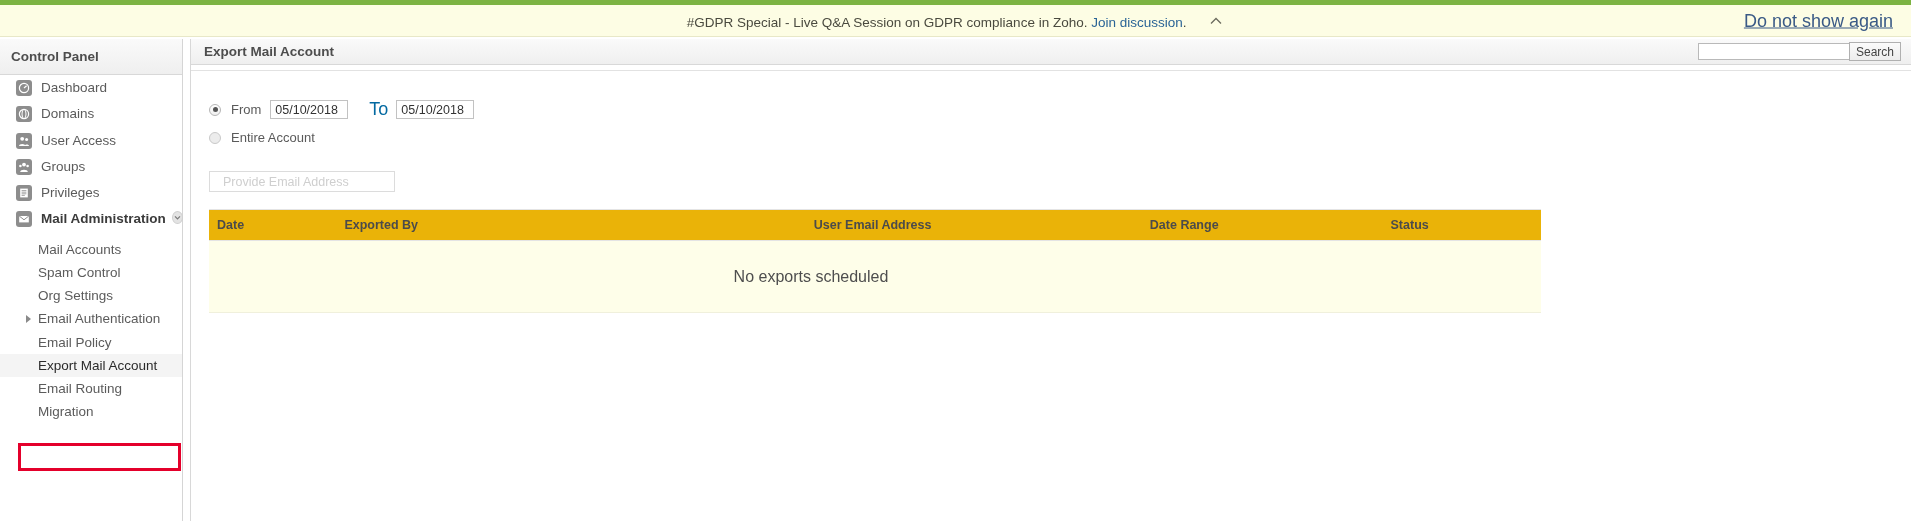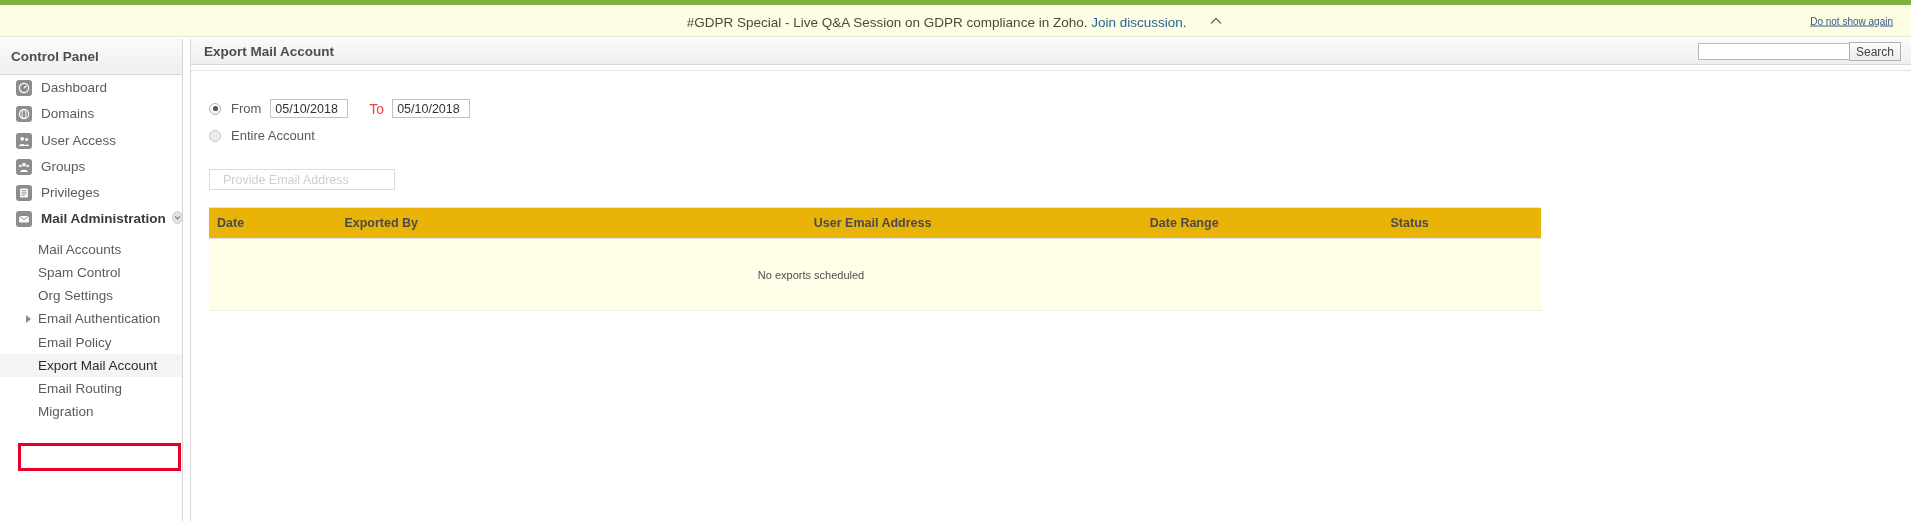--- a/index.html
+++ b/index.html
@@ -37,21 +37,21 @@
   }
   .banner-collapse {
     margin-left: 18px; display: inline-block;
     width: 16px; height: 16px; position: relative; top: 2px;
     cursor: pointer;
   }
   .banner-collapse svg { display: block; }
   .banner-dismiss {
     position: absolute; right: 18px; top: 50%;
     transform: translateY(-50%);
-    font-size: 10px; color: #3a5a86;
+    font-size: 18px; color: #3a5a86;
     text-decoration: underline; cursor: pointer;
     white-space: nowrap;
   }
 
   
   .sidebar {
     position: absolute; top: 39px; left: 0;
     width: 183px; height: 482px;
     background: #ffffff;
     border-right: 1px solid #d5d5d5;
@@ -188,21 +188,21 @@
   }
   .radio.unchecked { background: #ececec; border-color: #c9c9c9; }
   .form-label { font-size: 13px; color: #5a5a5a; margin-right: 9px; white-space: nowrap; }
   .date-input {
     width: 78px; height: 19px;
     border: 1px solid #c2c2c2;
     font-family: "Liberation Sans", sans-serif;
     font-size: 12.5px; color: #333;
     padding: 0 4px; outline: none; background: #fff;
   }
-  .to-label { margin: 0 8px 0 21px; font-size: 14px; color: #ef4444; }
+  .to-label { margin: 0 8px 0 21px; font-size: 18px; color: #0369a1; }
   .email-input {
     width: 186px; height: 21px;
     border: 1px solid #dcdcdc;
     font-family: "Liberation Sans", sans-serif;
     font-size: 12.5px; color: #333;
     padding: 0 13px; outline: none; background: #fff;
     margin-top: 16px;
   }
   .email-input::placeholder { color: #cfcfcf; }
 
@@ -217,21 +217,21 @@
   }
   .col-date { width: 135px; padding-left: 8px !important; }
   .col-exported { width: 468px; }
   .col-email { width: 335px; }
   .col-range { width: 240px; }
   .col-status { width: 150px; }
   .empty-row td {
     background: #fefee9;
     height: 72px;
     text-align: center;
-    font-size: 11px;
+    font-size: 16px;
     color: #4e4e4e;
     border-bottom: 1px solid #f0f0dc;
   }
   .empty-cell-inner { padding-right: 128px; }
 </style>
 </head>
 <body>
 
 <div class="page">
 

